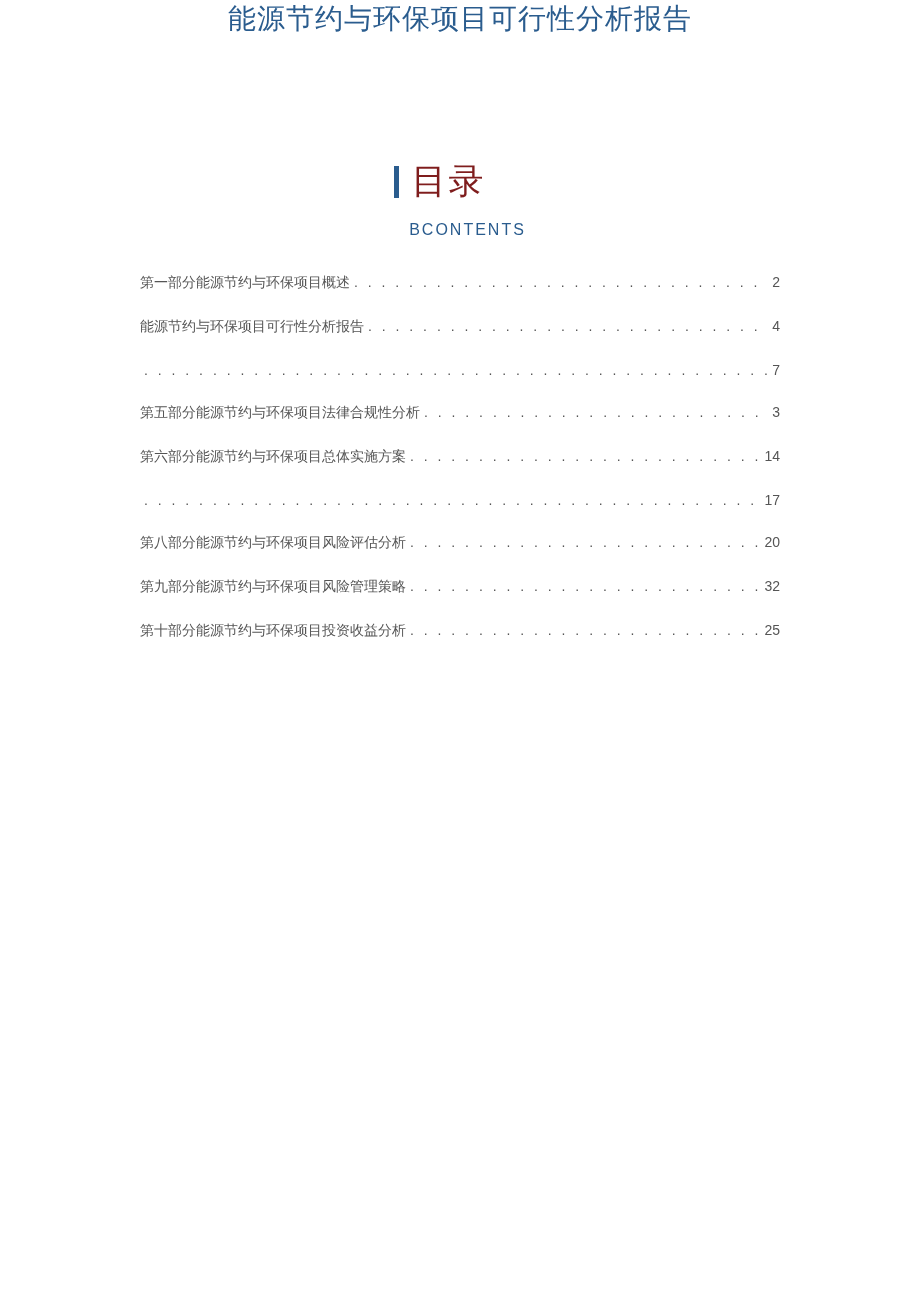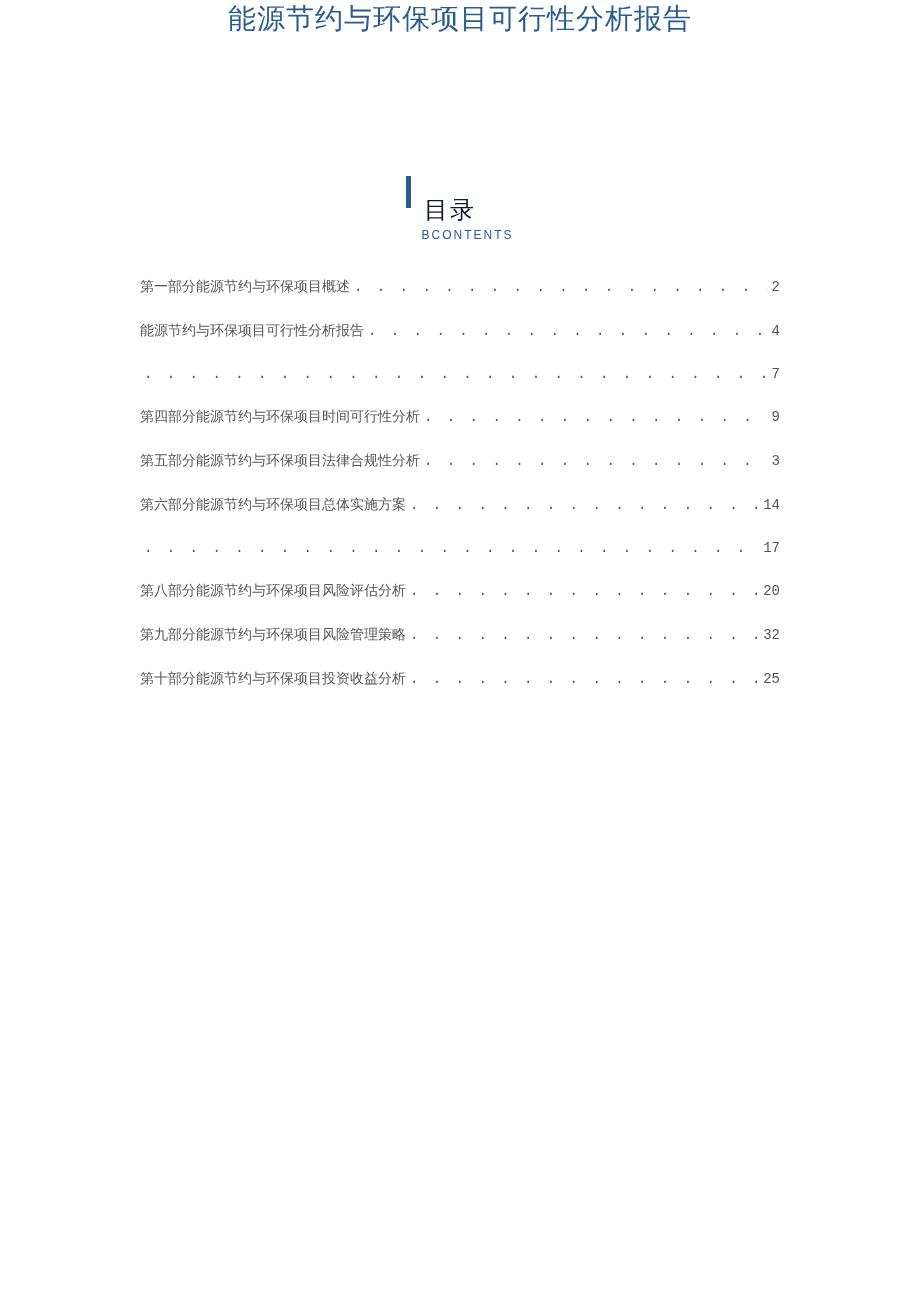--- a/index.html
+++ b/index.html
@@ -34,38 +34,36 @@
     .toc-bar {
       display: inline-block;
       width: 5px;
       height: 32px;
       background: #2a5c8e;
       vertical-align: middle;
       margin-right: 8px;
     }
     .toc-title {
       display: inline-block;
-      color: #0f172a;
-      font-size: 24px;
+      color: #7f1d1d;
+      font-size: 35px;
       vertical-align: middle;
       letter-spacing: 2px;
-      margin-top: 36px;
     }
     .toc-subtitle {
       color: #2a5c8e;
-      font-size: 12px;
+      font-size: 16px;
       letter-spacing: 2px;
       margin-left: 15px;
-      margin-top: 2px;
+      margin-top: 16px;
     }
     .toc-list {
       margin: 4px auto;
       width: 640px;
       padding-top: 10px;
-      font-family: Liberation Mono, monospace;
     }
     .toc-entry {
       display: flex;
       align-items: baseline;
       color: #555555;
       font-size: 14px;
       margin-bottom: 26px;
       white-space: nowrap;
     }
     .toc-entry-title {
@@ -109,25 +107,20 @@
   <div class="toc-entry">
     <span class="toc-entry-title">能源节约与环保项目可行性分析报告</span>
     <span class="toc-dots"></span>
     <span class="toc-page">4</span>
   </div>
   <div class="toc-entry">
     <span class="toc-dots"></span>
     <span class="toc-page">7</span>
   </div>
   <div class="toc-entry">
-    <span class="toc-entry-title">第四部分能源节约与环保项目时间可行性分析</span>
-    <span class="toc-dots"></span>
-    <span class="toc-page">9</span>
-  </div>
-  <div class="toc-entry">
     <span class="toc-entry-title">第五部分能源节约与环保项目法律合规性分析</span>
     <span class="toc-dots"></span>
     <span class="toc-page">3</span>
   </div>
   <div class="toc-entry">
     <span class="toc-entry-title">第六部分能源节约与环保项目总体实施方案</span>
     <span class="toc-dots"></span>
     <span class="toc-page">14</span>
   </div>
   <div class="toc-entry">

